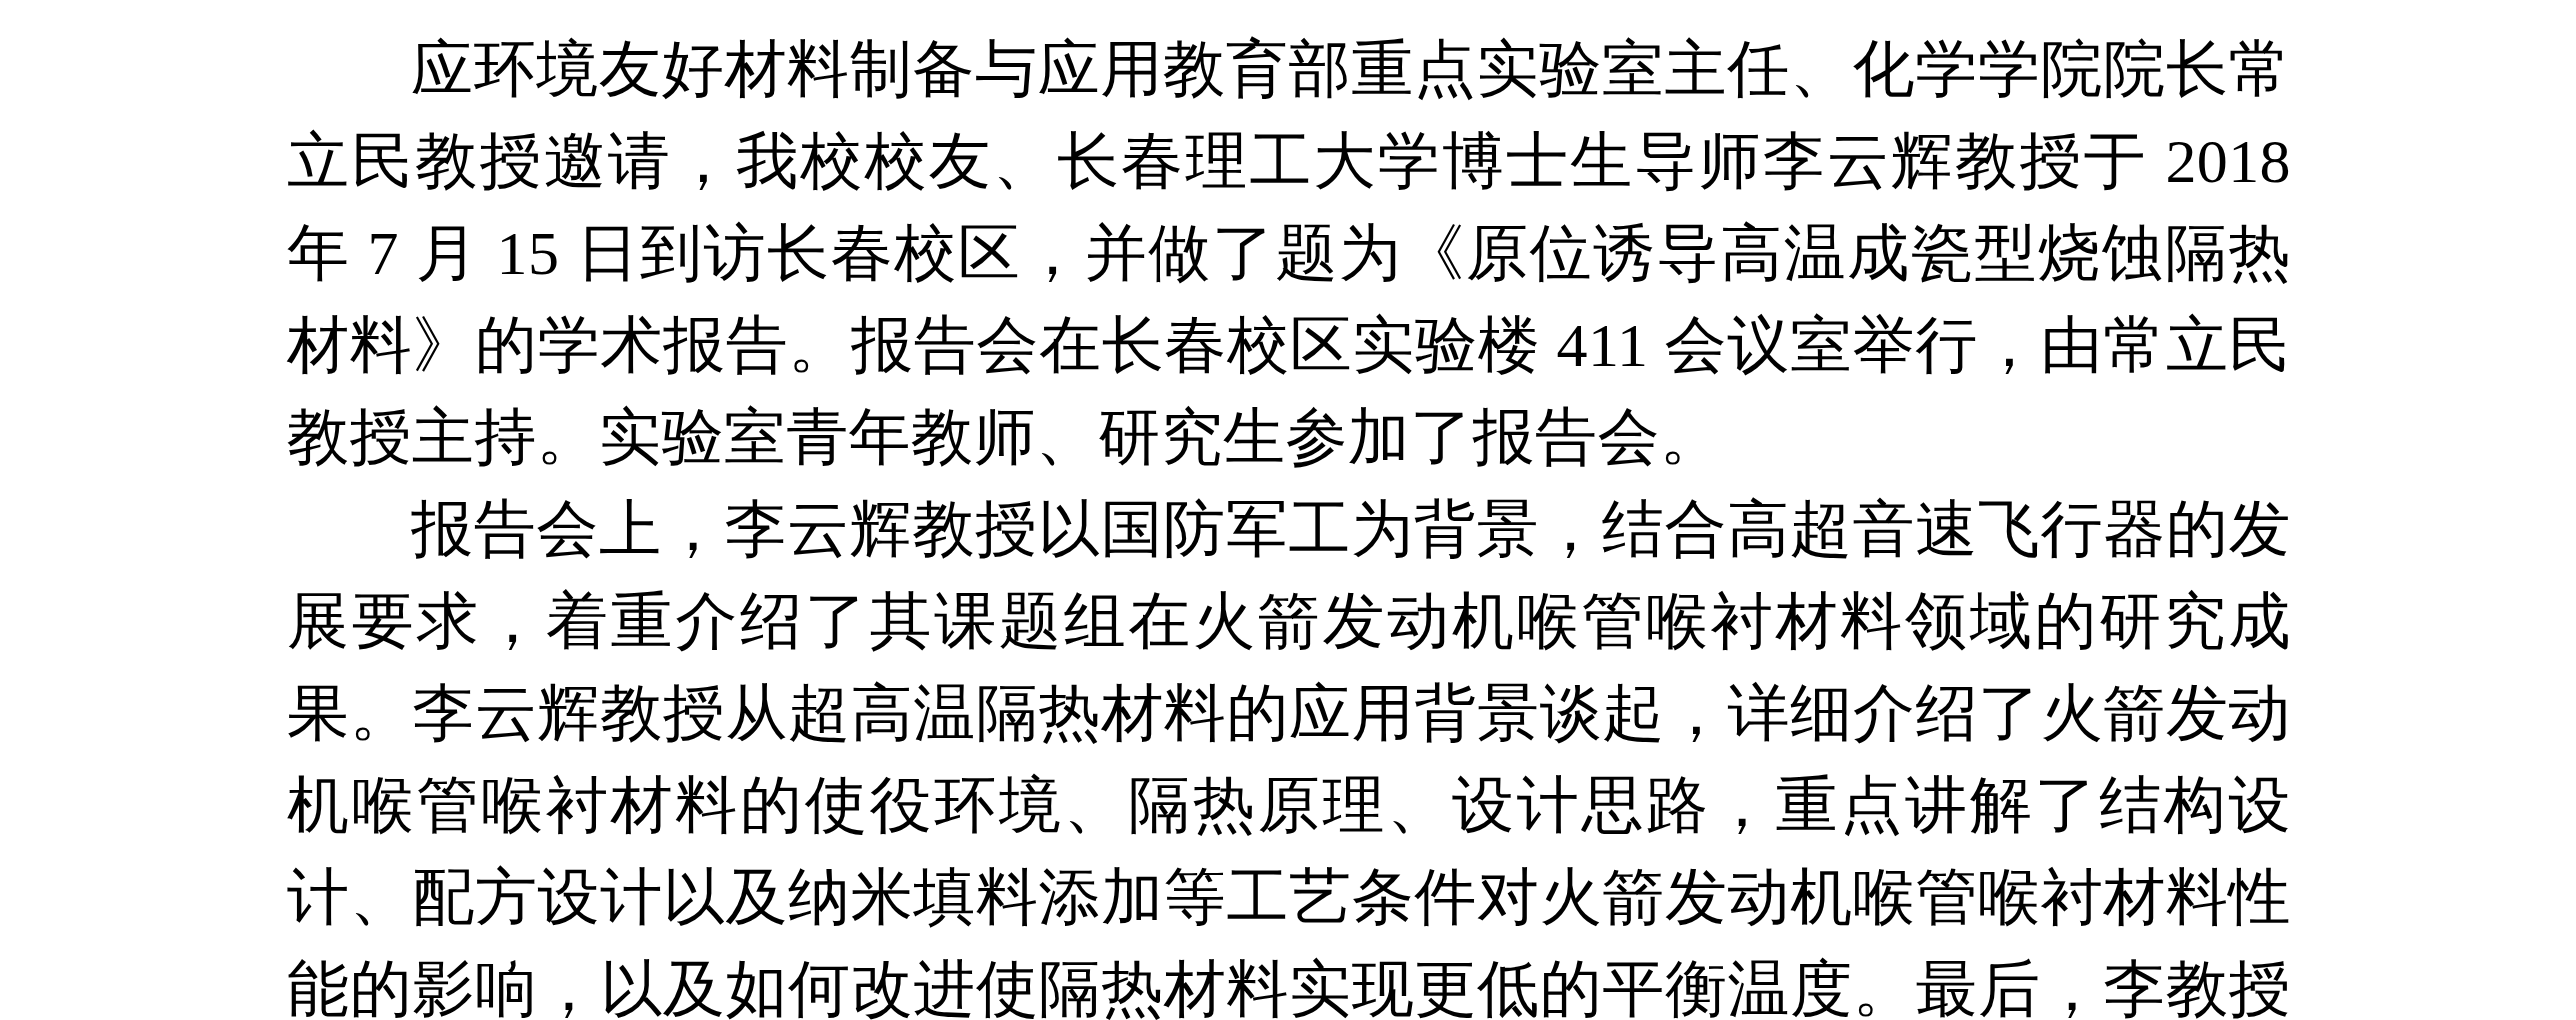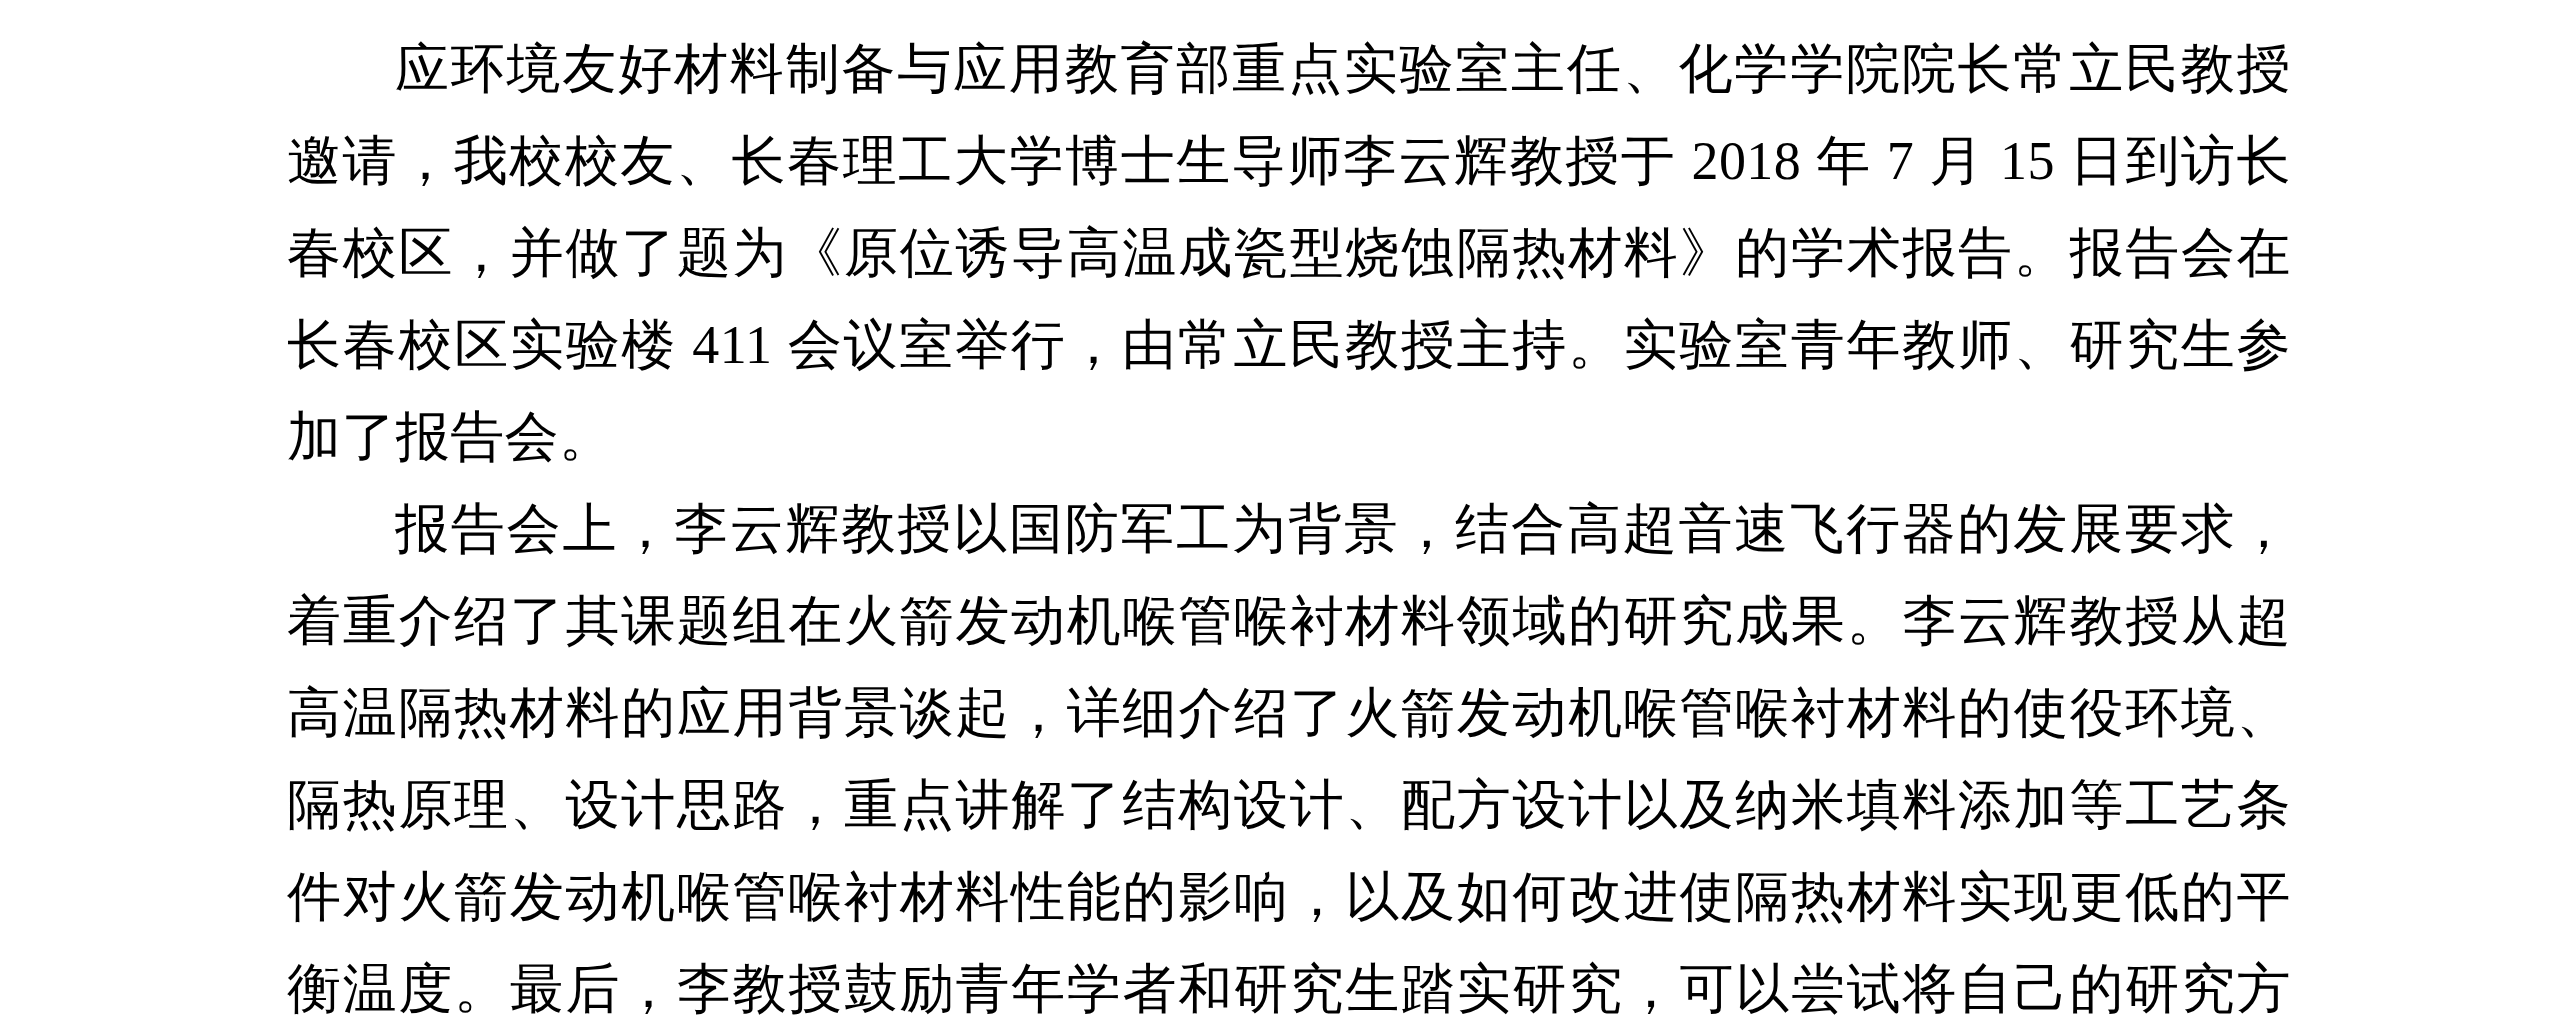--- a/index.html
+++ b/index.html
@@ -16,21 +16,21 @@
     box-sizing: border-box;
     padding: 22.5px 285px 0 287px;
   }
   .doc-body {
     width: 100%;
   }
   .para {
     margin: 0;
     padding: 0;
     font-family: "Liberation Serif", "DejaVu Serif", serif;
-    font-size: 54px;
+    font-size: 62px;
     line-height: 92px;
     color: #000000;
     text-align: justify;
     text-justify: inter-ideograph;
     text-indent: 2em;
     word-break: normal;
     letter-spacing: 0.4px;
   }
 </style>
 </head>

